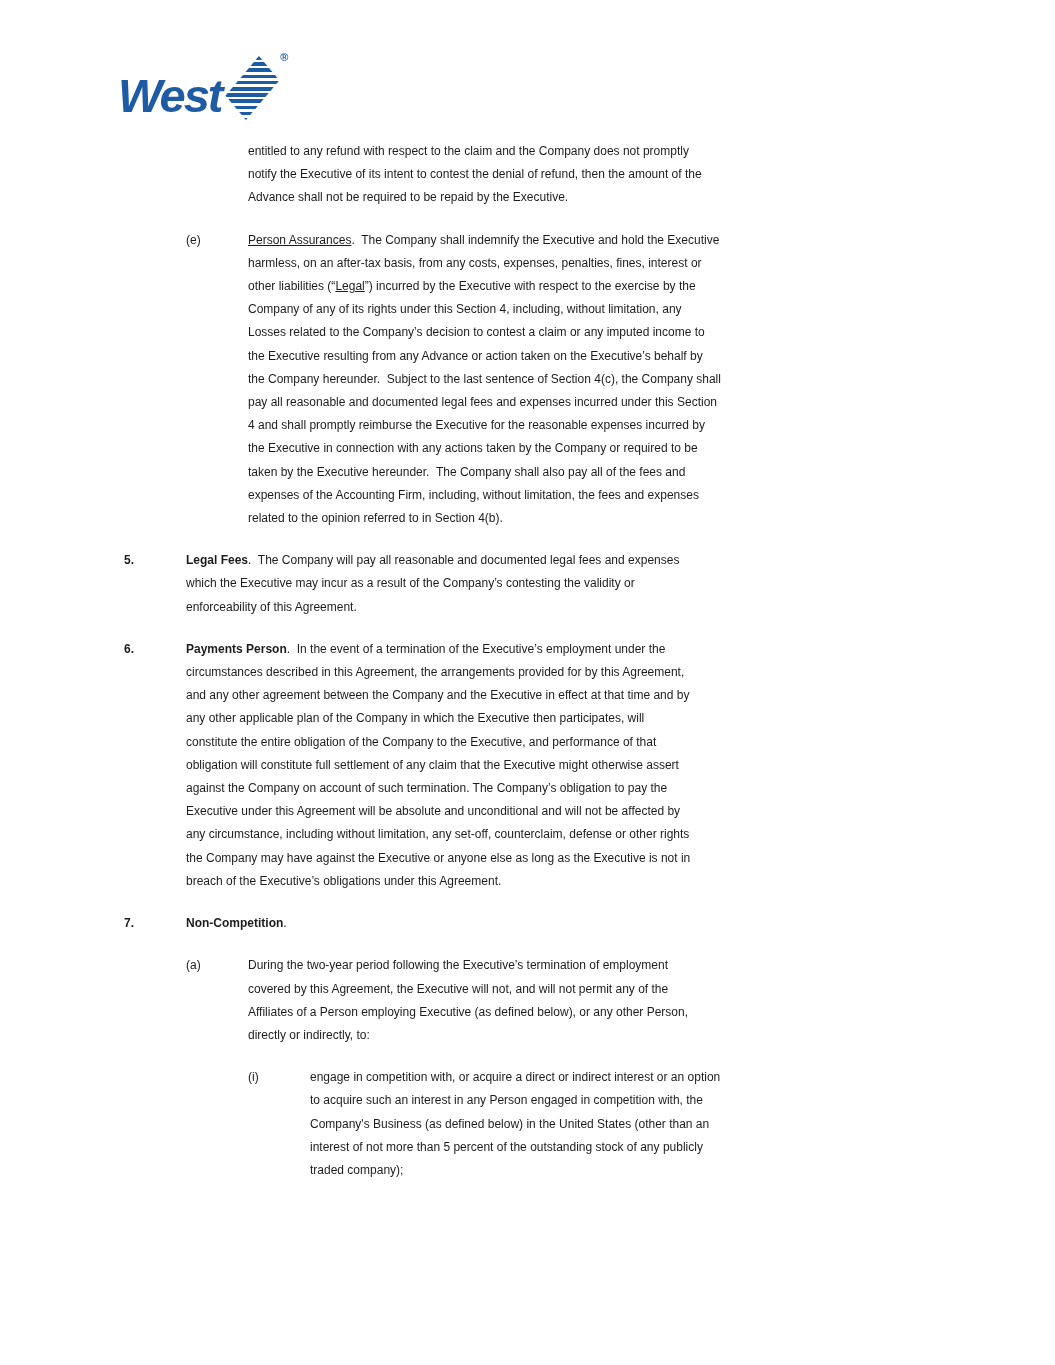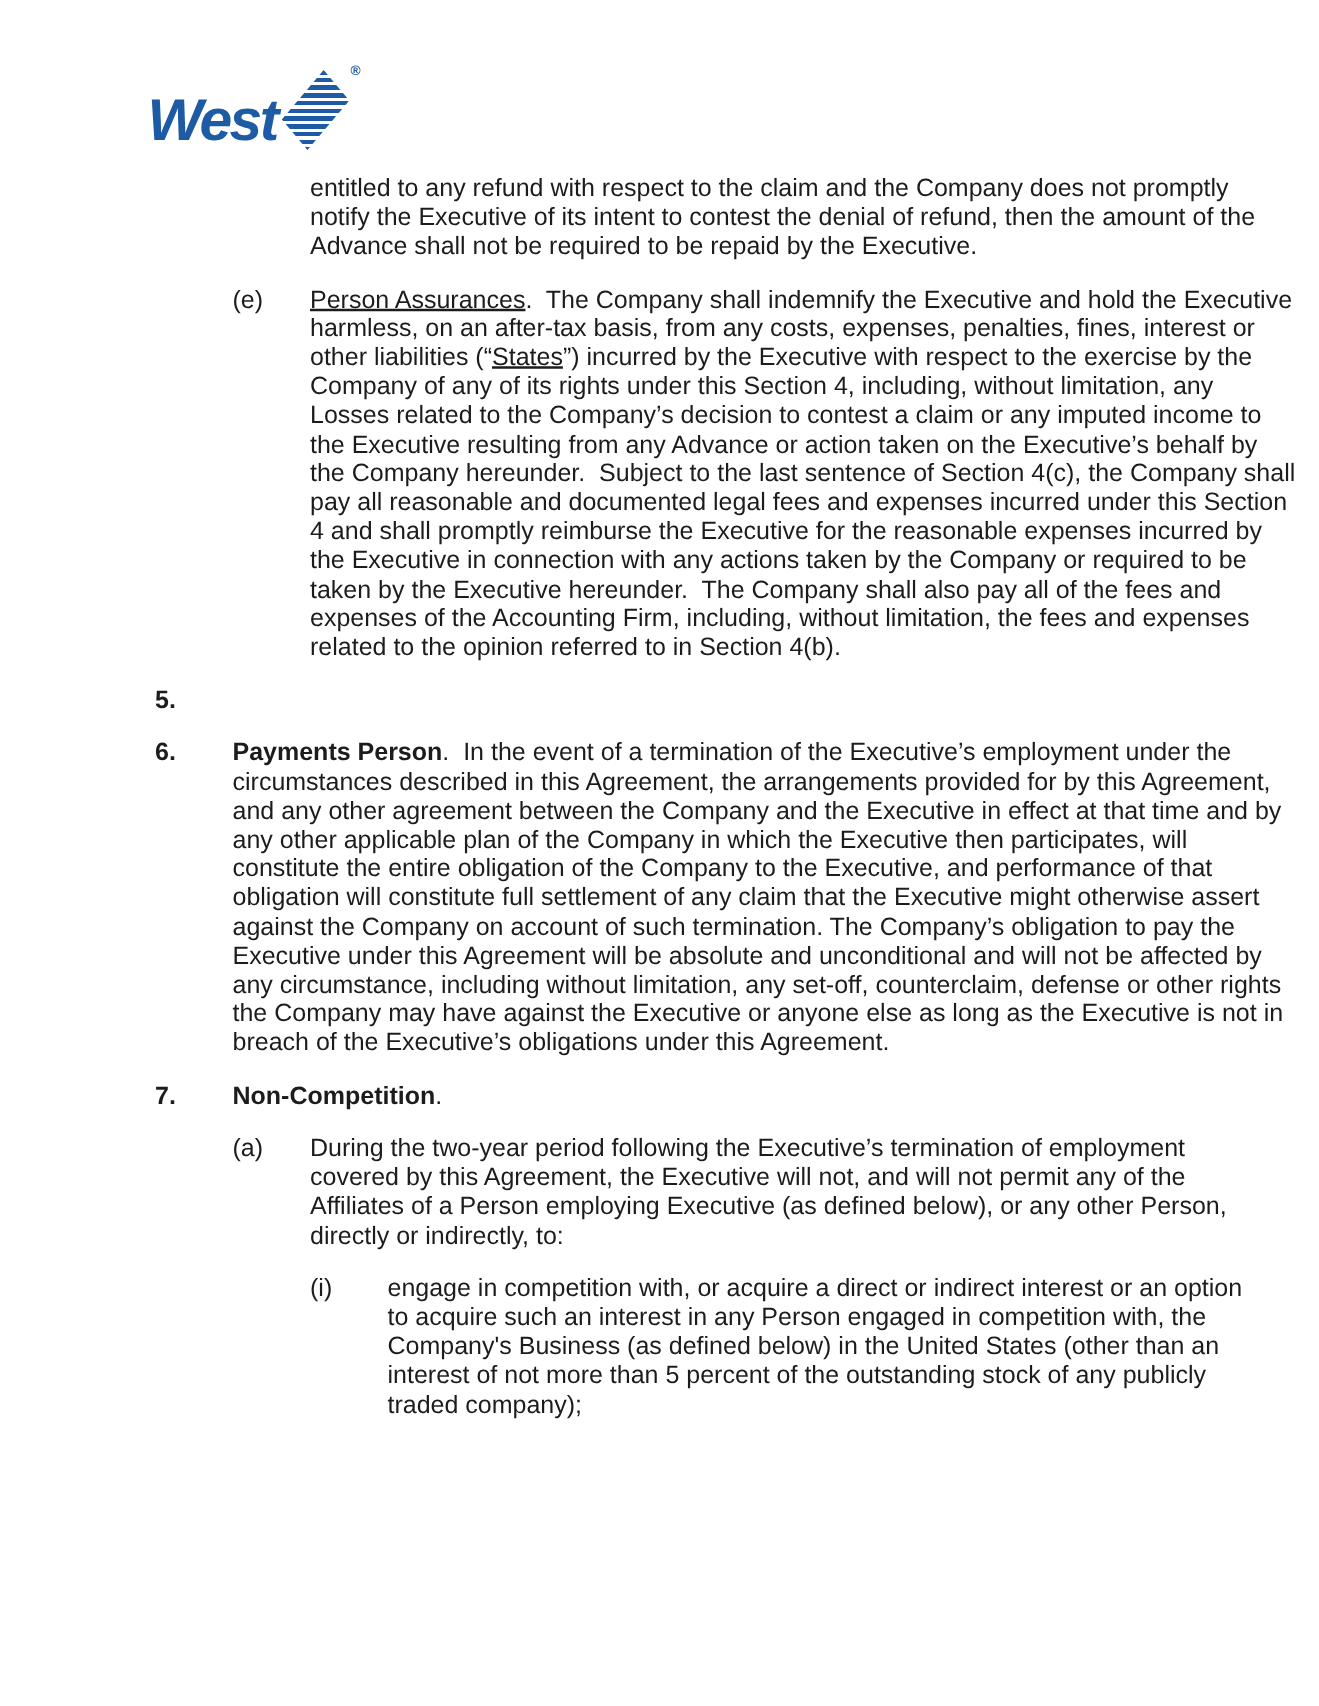--- a/index.html
+++ b/index.html
@@ -24,21 +24,21 @@
   .diamond-wrap{position:relative;width:54px;height:64px;margin-left:4px;}
   .diamond{
     position:absolute;left:0;top:0;width:100%;height:100%;
     background:repeating-linear-gradient(180deg,#1d5ba4 0px,#1d5ba4 3.6px,#ffffff 3.6px,#ffffff 6.2px);
     clip-path:polygon(62% 0%,100% 38%,38% 100%,0% 62%);
   }
   .reg{position:absolute;top:-5px;right:-9px;font-size:11px;font-weight:bold;font-style:normal;}
   
   .doc{
     position:absolute;top:140px;left:0;width:875px;
-    font-size:20px;line-height:23.2px;
+    font-size:12px;line-height:23.2px;
   }
   .para{display:flex;align-items:flex-start;margin:0 0 19px 0;}
   .p-l1{padding-left:124px;}
   .p-l2{padding-left:186px;}
   .p-l3{padding-left:248px;}
   .p-cont{padding-left:248px;}
   .label{flex:0 0 62px;white-space:pre;}
   .num{font-weight:bold;}
   .body{white-space:pre;}
   .b{font-weight:bold;}
@@ -62,35 +62,38 @@
     <div class="para p-cont">
         <div class="body">entitled to any refund with respect to the claim and the Company does not promptly
 notify the Executive of its intent to contest the denial of refund, then the amount of the
 Advance shall not be required to be repaid by the Executive.</div>
       </div>
 
     <div class="para p-l2">
         <span class="label">(e)</span>
         <div class="body"><span class="u">Person Assurances</span><span>.  The Company shall indemnify the Executive and hold the Executive
 harmless, on an after-tax basis, from any costs, expenses, penalties, fines, interest or
-other liabilities (“</span><span class="u">States</span><span>”) incurred by the Executive with respect to the exercise by the
+other liabilities (“</span><span class="u">Legal</span><span>”) incurred by the Executive with respect to the exercise by the
 Company of any of its rights under this Section 4, including, without limitation, any
 Losses related to the Company’s decision to contest a claim or any imputed income to
 the Executive resulting from any Advance or action taken on the Executive’s behalf by
 the Company hereunder.  Subject to the last sentence of Section 4(c), the Company shall
 pay all reasonable and documented legal fees and expenses incurred under this Section
 4 and shall promptly reimburse the Executive for the reasonable expenses incurred by
 the Executive in connection with any actions taken by the Company or required to be
 taken by the Executive hereunder.  The Company shall also pay all of the fees and
 expenses of the Accounting Firm, including, without limitation, the fees and expenses
 related to the opinion referred to in Section 4(b).</span></div>
       </div>
 
     <div class="para p-l1">
         <span class="label num">5.</span>
+        <div class="body"><span class="b">Legal Fees</span><span>.  The Company will pay all reasonable and documented legal fees and expenses
+which the Executive may incur as a result of the Company’s contesting the validity or
+enforceability of this Agreement.</span></div>
       </div>
 
     <div class="para p-l1">
         <span class="label num">6.</span>
         <div class="body"><span class="b">Payments Person</span><span>.  In the event of a termination of the Executive’s employment under the
 circumstances described in this Agreement, the arrangements provided for by this Agreement,
 and any other agreement between the Company and the Executive in effect at that time and by
 any other applicable plan of the Company in which the Executive then participates, will
 constitute the entire obligation of the Company to the Executive, and performance of that
 obligation will constitute full settlement of any claim that the Executive might otherwise assert

